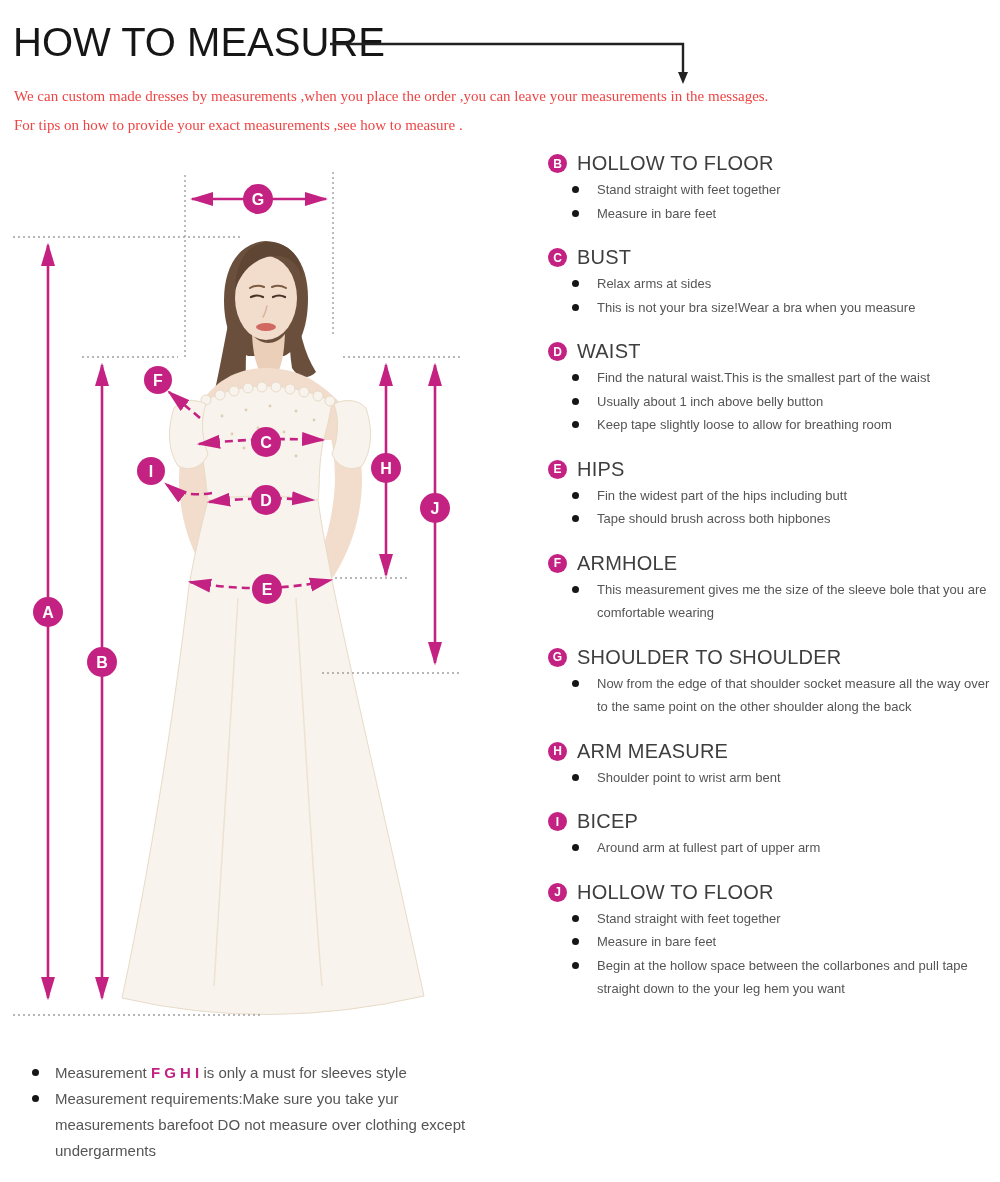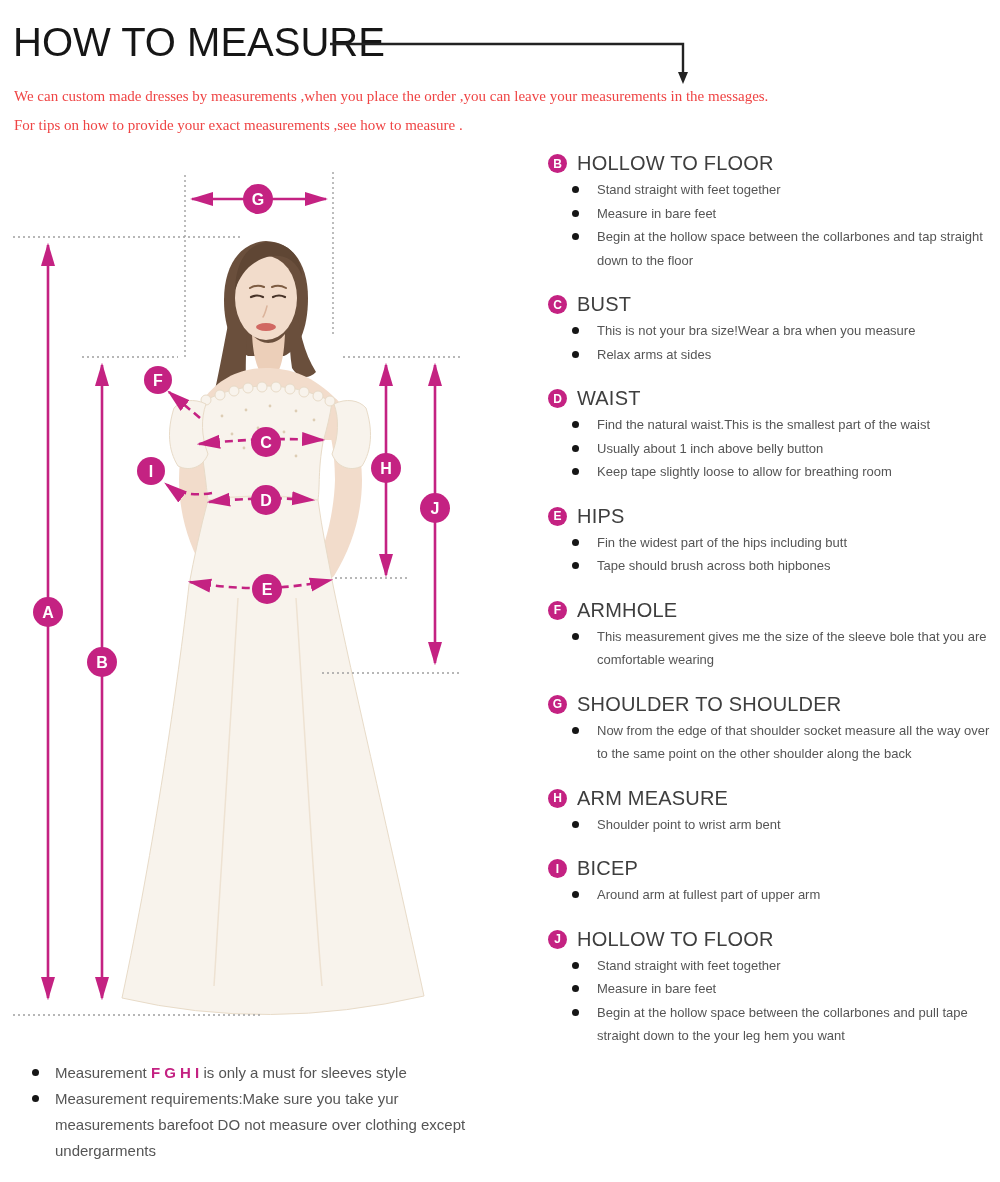--- a/index.html
+++ b/index.html
@@ -203,38 +203,34 @@
         <span class="sec-title">HOLLOW TO FLOOR</span>
       </div>
       <div class="bullet">
           <span class="dot"></span>
           <span class="bullet-text">Stand straight with feet together</span>
         </div>
       <div class="bullet">
           <span class="dot"></span>
           <span class="bullet-text">Measure in bare feet</span>
         </div>
-      <div class="bullet">
-          <span class="dot"></span>
-          <span class="bullet-text">Begin at the hollow space between the  collarbones and tap straight down to the floor</span>
-        </div>
     </div>
 
     <div class="sec">
       <div class="sec-head">
         <span class="badge">C</span>
         <span class="sec-title">BUST</span>
       </div>
       <div class="bullet">
           <span class="dot"></span>
+          <span class="bullet-text">Relax arms at sides</span>
+        </div>
+      <div class="bullet">
+          <span class="dot"></span>
           <span class="bullet-text">This is not your bra size!Wear a bra when you measure</span>
-        </div>
-      <div class="bullet">
-          <span class="dot"></span>
-          <span class="bullet-text">Relax arms at sides</span>
         </div>
     </div>
 
     <div class="sec">
       <div class="sec-head">
         <span class="badge">D</span>
         <span class="sec-title">WAIST</span>
       </div>
       <div class="bullet">
           <span class="dot"></span>

